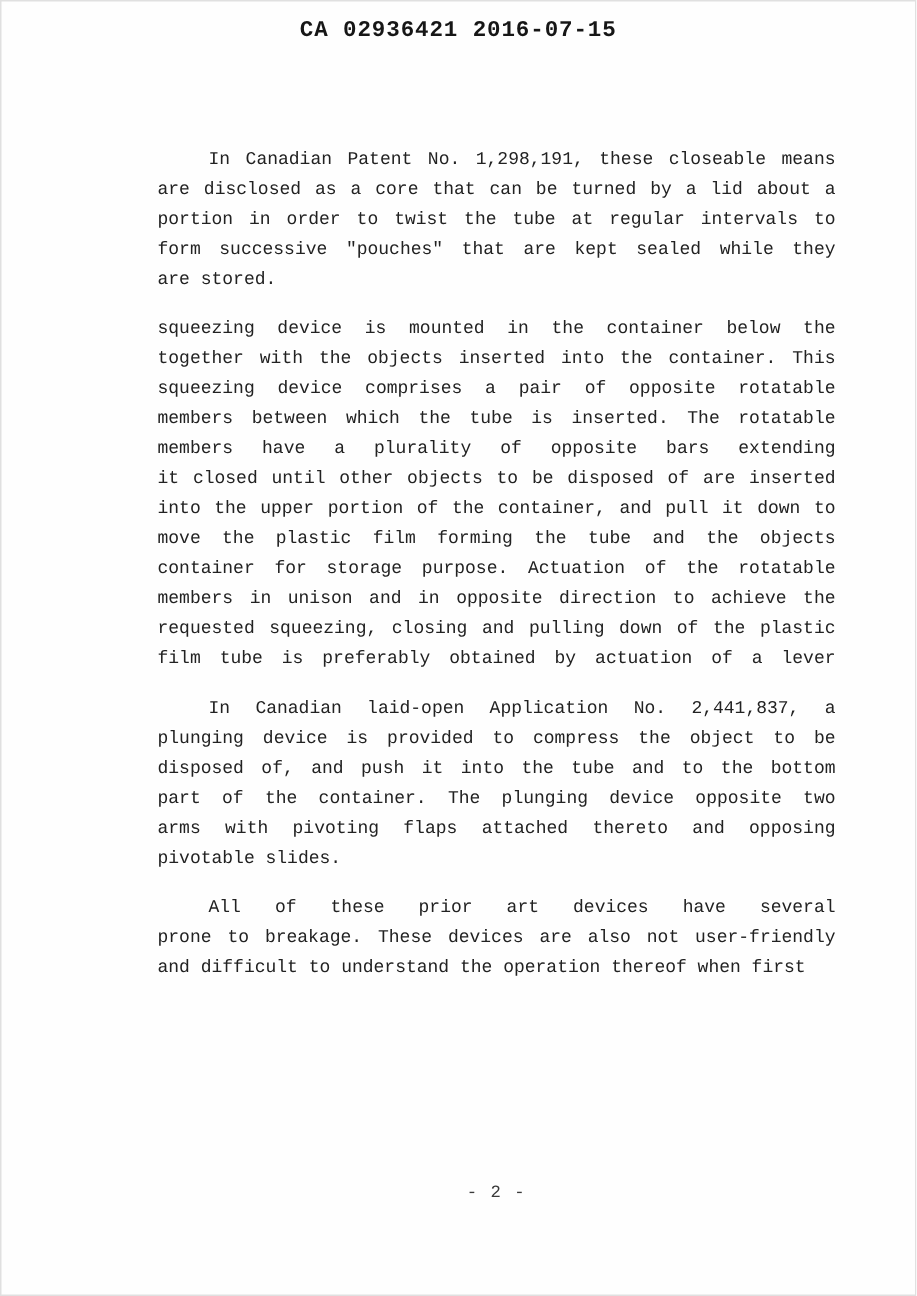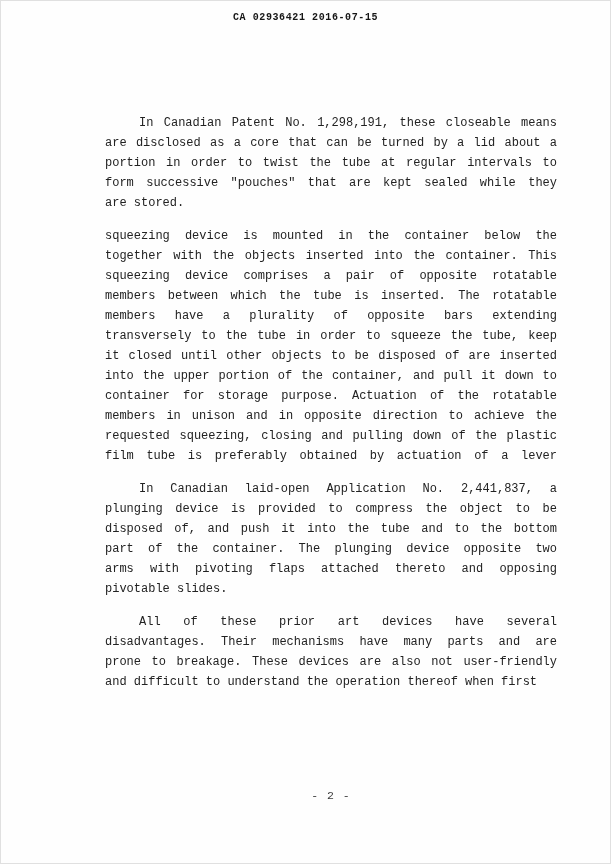--- a/index.html
+++ b/index.html
@@ -17,28 +17,28 @@
     font-family: "Liberation Mono", "DejaVu Sans Mono", monospace;
     color: #1e1e1e;
     overflow: hidden;
   }
   .doc-header {
     position: absolute;
     top: 11px;
     left: 0;
     width: 100%;
     text-align: center;
-    font-size: 10px;
+    font-size: 15px;
     font-weight: bold;
     letter-spacing: 0.6px;
     color: #161616;
   }
   .doc-body {
     position: absolute;
-    top: 112px;
+    top: 95px;
     left: 104px;
     width: 452px;
   }
   .paragraph {
     margin: 0 0 13px 0;
   }
   .text-line {
     font-size: 12px;
     line-height: 20px;
     text-align: justify;
@@ -76,38 +76,37 @@
         <div class="text-line">portion in order to twist the tube at regular intervals to</div>
         <div class="text-line">form successive "pouches" that are kept sealed while they</div>
         <div class="text-line last">are stored.</div>
       </div>
       <div class="paragraph">
         <div class="text-line">squeezing device is mounted in the container below the</div>
         <div class="text-line">together with the objects inserted into the container.  This</div>
         <div class="text-line">squeezing device comprises a pair of opposite rotatable</div>
         <div class="text-line">members between which the tube is inserted.  The rotatable</div>
         <div class="text-line">members have a plurality of opposite bars extending</div>
-        <div class="text-line">transversely to the tube in order to squeeze the tube, keep</div>
         <div class="text-line">it closed until other objects to be disposed of are inserted</div>
         <div class="text-line">into the upper portion of the container, and pull it down to</div>
+        <div class="text-line">move the plastic film forming the tube and the objects</div>
         <div class="text-line">container for storage purpose.  Actuation of the rotatable</div>
         <div class="text-line">members in unison and in opposite direction to achieve the</div>
         <div class="text-line">requested squeezing, closing and pulling down of the plastic</div>
         <div class="text-line">film tube is preferably obtained by actuation of a lever</div>
       </div>
       <div class="paragraph">
         <div class="text-line first">In Canadian laid-open Application No. 2,441,837, a</div>
         <div class="text-line">plunging device is provided to compress the object to be</div>
         <div class="text-line">disposed of, and push it into the tube and to the bottom</div>
         <div class="text-line">part of the container.  The plunging device opposite two</div>
         <div class="text-line">arms with pivoting flaps attached thereto and opposing</div>
         <div class="text-line last">pivotable slides.</div>
       </div>
       <div class="paragraph">
         <div class="text-line first">All of these prior art devices have several</div>
-        <div class="text-line">disadvantages.  Their mechanisms have many parts and are</div>
         <div class="text-line">prone to breakage.  These devices are also not user-friendly</div>
         <div class="text-line last">and difficult to understand the operation thereof when first</div>
       </div>
     </div>
 
   <div class="doc-footer">- 2 -</div>
 </div>
 
 </body></html>

